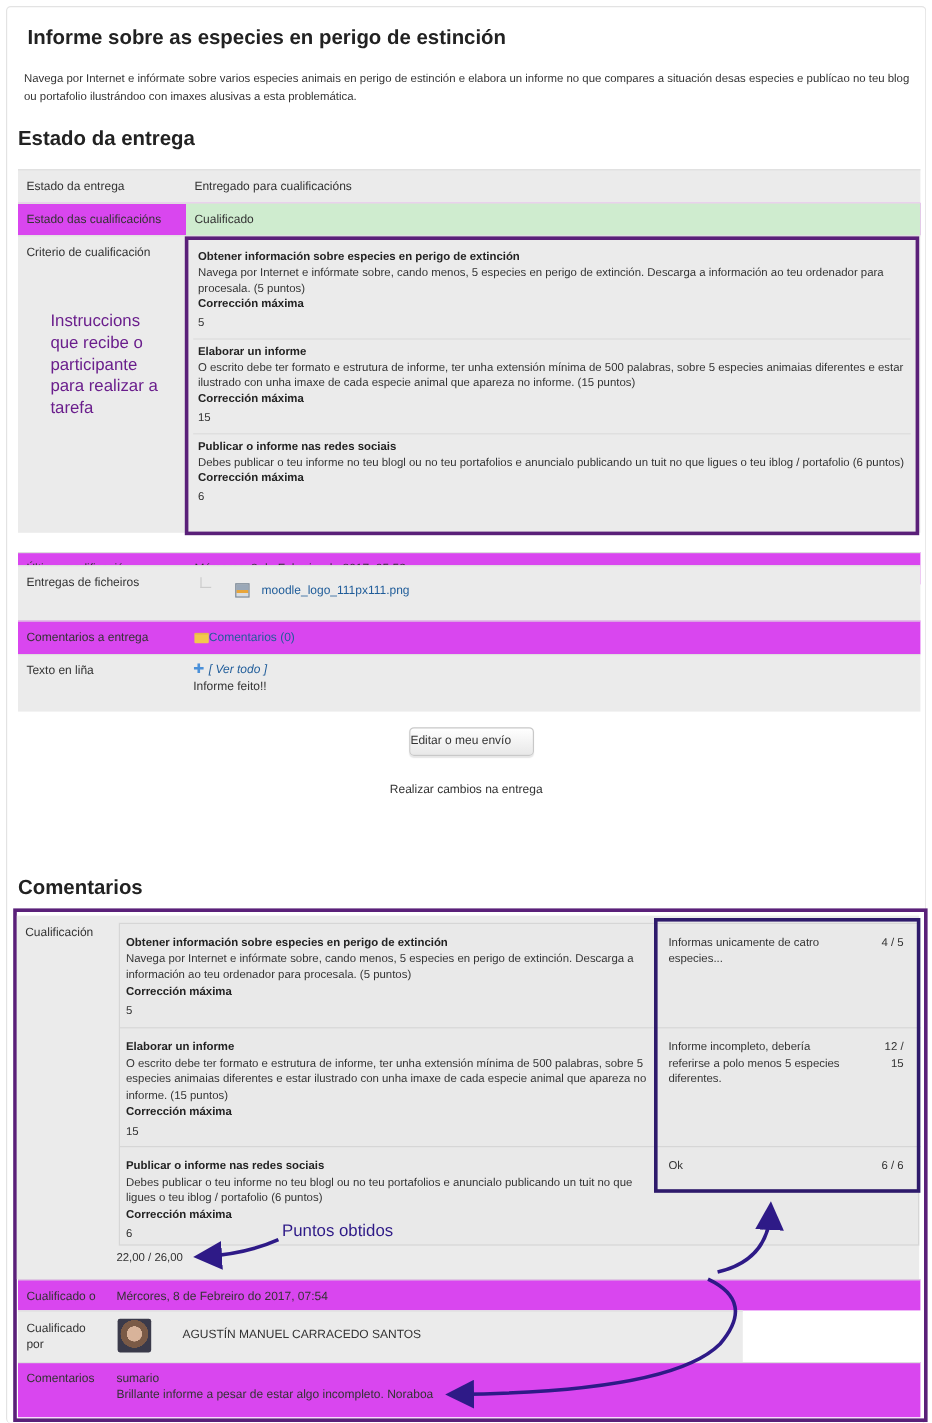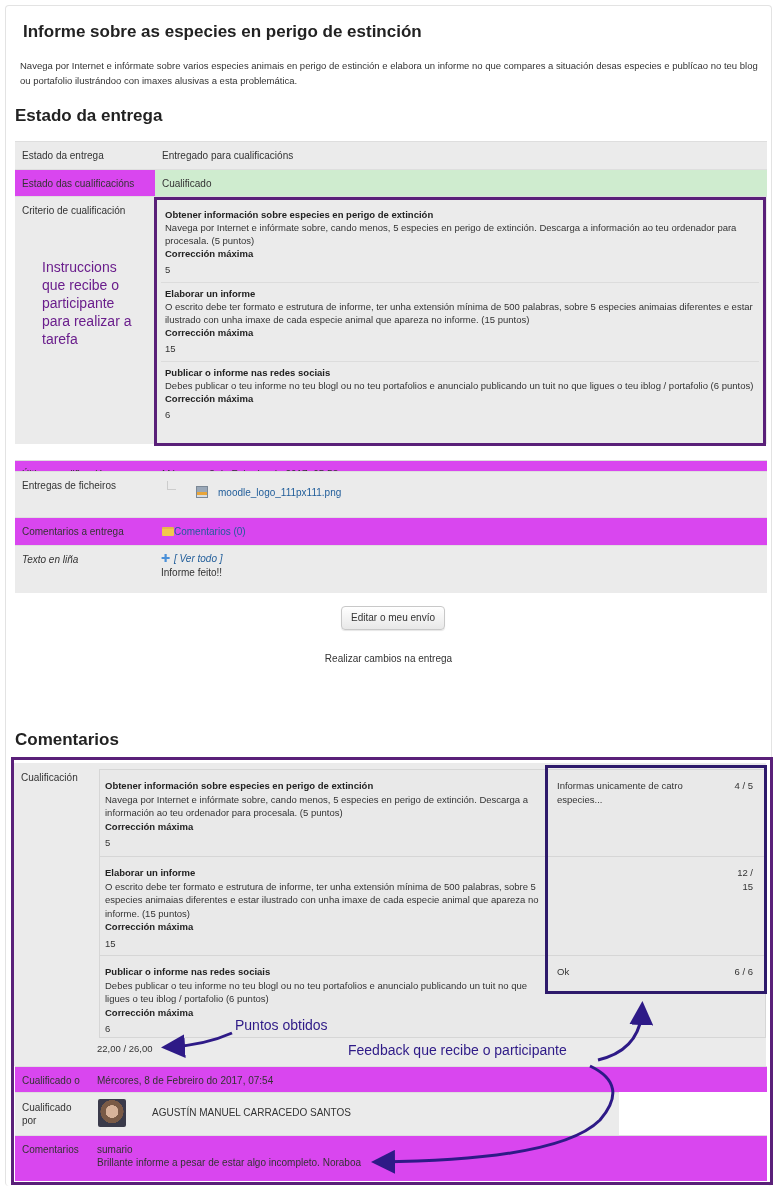--- a/index.html
+++ b/index.html
@@ -45,21 +45,21 @@
   .folder-icon { position: absolute; left: 162px; top: 527px; width: 12px; height: 9px; background: #f2c94c; border-radius: 1px; border-top: 2px solid #e6b84a; }
   .com-link { position: absolute; left: 174px; top: 526px; font-size: 10px; color: #1f5c99; }
   .plus-icon { position: absolute; left: 161px; top: 553px; font-size: 11px; color: #4a90d9; line-height: 11px; }
   .vertodo { position: absolute; left: 174px; top: 553px; font-size: 10px; font-style: italic; color: #1f5c99; }
   .feito { position: absolute; left: 161px; top: 567px; font-size: 10px; color: #333; }
 
   .btn-edit {
     position: absolute; left: 341px; top: 606px; width: 104px; height: 24px;
     border: 1px solid #c8c8c8; border-radius: 4px; background: linear-gradient(#ffffff, #e8e8e8);
     font-family: "Liberation Sans", sans-serif; font-size: 10px; color: #333; box-shadow: 0 1px 1px rgba(0,0,0,0.1);
-    text-align: center; line-height: 22px; padding: 0;
+    text-align: left; line-height: 22px; padding: 0;
   }
   .realizar { position: absolute; left: 0; width: 777px; top: 653px; text-align: center; font-size: 10px; color: #333; }
 
   .com-box { position: absolute; left: 11px; top: 757px; width: 762px; height: 428px; border: 3px solid #5a2079; }
   .q-table { position: absolute; left: 99px; top: 769px; width: 667px; height: 269px; background: #e9e9e9; border: 1px solid #d6d6d6; }
   .q-row { position: absolute; left: 0; width: 667px; border-bottom: 1px solid #d6d6d6; }
   .q-crit { position: absolute; left: 5px; top: 9px; width: 440px; font-size: 9.5px; line-height: 13.5px; color: #333; }
   .q-fb { position: absolute; left: 457px; top: 9px; width: 150px; font-size: 9.5px; line-height: 13.5px; color: #333; }
   .q-score { position: absolute; left: 633px; top: 9px; width: 20px; font-size: 9.5px; line-height: 13.5px; color: #333; text-align: right; }
   .fb-box { position: absolute; left: 545px; top: 765px; width: 222px; height: 229px; border: 3px solid #2e1a6b; }
@@ -96,21 +96,21 @@
   <div class="row white" style="top:460px;height:27px;">
     <span class="cell-label">Última modificación</span>
     <span class="cell-val">Mércores, 8 de Febreiro do 2017, 05:53</span>
   </div>
   <div class="row gray" style="top:471px;height:46px;">
     <span class="cell-label">Entregas de ficheiros</span>
   </div>
   <div class="row white" style="top:517px;height:28px;">
     <span class="cell-label">Comentarios a entrega</span>
   </div>
-  <div class="row gray" style="top:545px;height:48px;font-style:italic;">
+  <div class="row gray" style="top:545px;height:48px;">
     <span class="cell-label">Texto en liña</span>
   </div>
 </div>
 
 <div class="crit-box">
   <div class="crit-inner">
     <div class="crit-item">
       <span class="crit-title">Obtener información sobre especies en perigo de extinción</span>
       <span class="crit-desc">Navega por Internet e infórmate sobre, cando menos, 5 especies en perigo de extinción. Descarga a información ao teu ordenador para procesala. (5 puntos)</span>
       <span class="crit-max">Corrección máxima</span>
@@ -181,20 +181,21 @@
     <div class="q-fb">Informas unicamente de catro especies...</div>
     <div class="q-score">4 / 5</div>
   </div>
   <div class="q-row" style="top:87px;height:99px;">
     <div class="q-crit">
       <span class="crit-title">Elaborar un informe</span>
       <span class="crit-desc">O escrito debe ter formato e estrutura de informe, ter unha extensión mínima de 500 palabras, sobre 5 especies animaias diferentes e estar ilustrado con unha imaxe de cada especie animal que apareza no informe. (15 puntos)</span>
       <span class="crit-max">Corrección máxima</span>
       <span class="crit-pts">15</span>
     </div>
+    <div class="q-fb">Informe incompleto, debería referirse a polo menos 5 especies diferentes.</div>
     <div class="q-score">12 / 15</div>
   </div>
   <div class="q-row" style="top:186px;height:82px;border-bottom:none;">
     <div class="q-crit">
       <span class="crit-title">Publicar o informe nas redes sociais</span>
       <span class="crit-desc">Debes publicar o teu informe no teu blogl ou no teu portafolios e anuncialo publicando un tuit no que ligues o teu iblog / portafolio (6 puntos)</span>
       <span class="crit-max">Corrección máxima</span>
       <span class="crit-pts">6</span>
     </div>
     <div class="q-fb">Ok</div>
@@ -203,21 +204,20 @@
 </div>
 
 <div class="fb-box"></div>
 
 <span class="score-total">22,00 / 26,00</span>
 
 <div class="avatar"></div>
 
 <div class="ann-puntos">Puntos obtidos</div>
 <div class="ann-feedback">
-  <div>Feedback que recibe o participante</div>
 </div>
 
 <svg class="arrow-svg" viewBox="0 0 777 1186">
   <defs>
     <marker id="ah" markerWidth="8" markerHeight="8" refX="5" refY="4" orient="auto" markerUnits="strokeWidth">
       <path d="M0,0 L8,4 L0,8 Z" fill="#2e1a87"></path>
     </marker>
   </defs>
   <path d="M232,1033 Q205,1045 170,1047" stroke="#2e1a87" stroke-width="3" fill="none" marker-end="url(#ah)"></path>
   <path d="M598,1060 Q640,1050 642,1010" stroke="#2e1a87" stroke-width="3" fill="none" marker-end="url(#ah)"></path>

